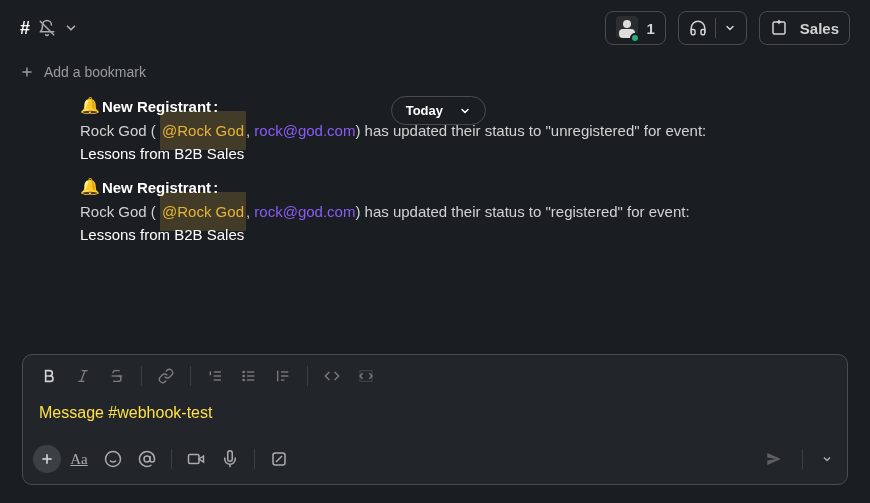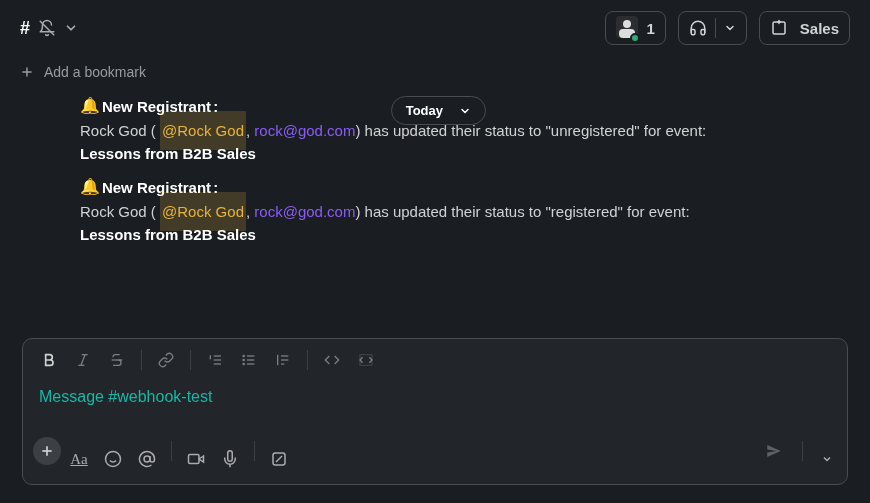--- a/index.html
+++ b/index.html
@@ -67,56 +67,56 @@
   }
   .msg { margin-bottom: 10px; line-height:1.55; color:#d1d2d3; font-size:15px; }
   .msg-head { display:flex; align-items:center; gap:2px; font-weight:700; color:#fff; }
   .bell { font-size:16px; }
   .mention {
     background: rgba(242,199,68,0.18);
     color: #e8b339;
     border-radius:1px; padding:11px 2px;
   }
   .link { color:#8b5cf6; }
-  .event-name { font-weight:700; color:#fff; }
+  .event-name { font-weight:400; color:#fff; }
   
   .composer-wrap {
     position:absolute; left:22px; right:22px; bottom:18px;
     border:1px solid #4a4c51; border-radius:10px;
     background:#222529;
   }
   .toolbar-top {
     display:flex; align-items:center; gap:2px;
     padding:6px 10px; border-bottom:1px solid transparent;
   }
   .tbtn {
     width:32px; height:30px; display:flex; align-items:center; justify-content:center;
     color:#7c7d80; border-radius:4px; cursor:pointer;
   }
   .tbtn.bold { color:#d1d2d3; }
   .tdiv { width:1px; height:20px; background:#3c3f44; margin:0 6px; }
   .input-area {
     padding: 6px 16px 8px 16px;
     min-height: 40px;
-    color:#14b8a6; font-size:16px;
+    color:#fde047; font-size:16px;
     outline:none;
   }
   .toolbar-bottom {
     display:flex; align-items:center; justify-content:space-between;
     padding:6px 10px 10px 10px;
   }
   .tb-left { display:flex; align-items:center; gap:2px; }
   .plus-circle {
     width:28px; height:28px; border-radius:50%;
     background:#3c3f44; display:flex; align-items:center; justify-content:center;
     color:#d1d2d3; cursor:pointer;
   }
   .ibtn {
     width:32px; height:30px; display:flex; align-items:center; justify-content:center;
-    color:#ababad; cursor:pointer; border-radius:4px;margin-top:16px;
+    color:#ababad; cursor:pointer; border-radius:4px;
   }
   .send-group { display:flex; align-items:center; gap:8px; color:#5e6065; }
   .send-btn { display:flex; align-items:center; justify-content:center; width:28px; height:28px; }
   svg { display:block; }
 </style>
 </head>
 <body>
 
 <div class="header">
   <div class="channel-title">

